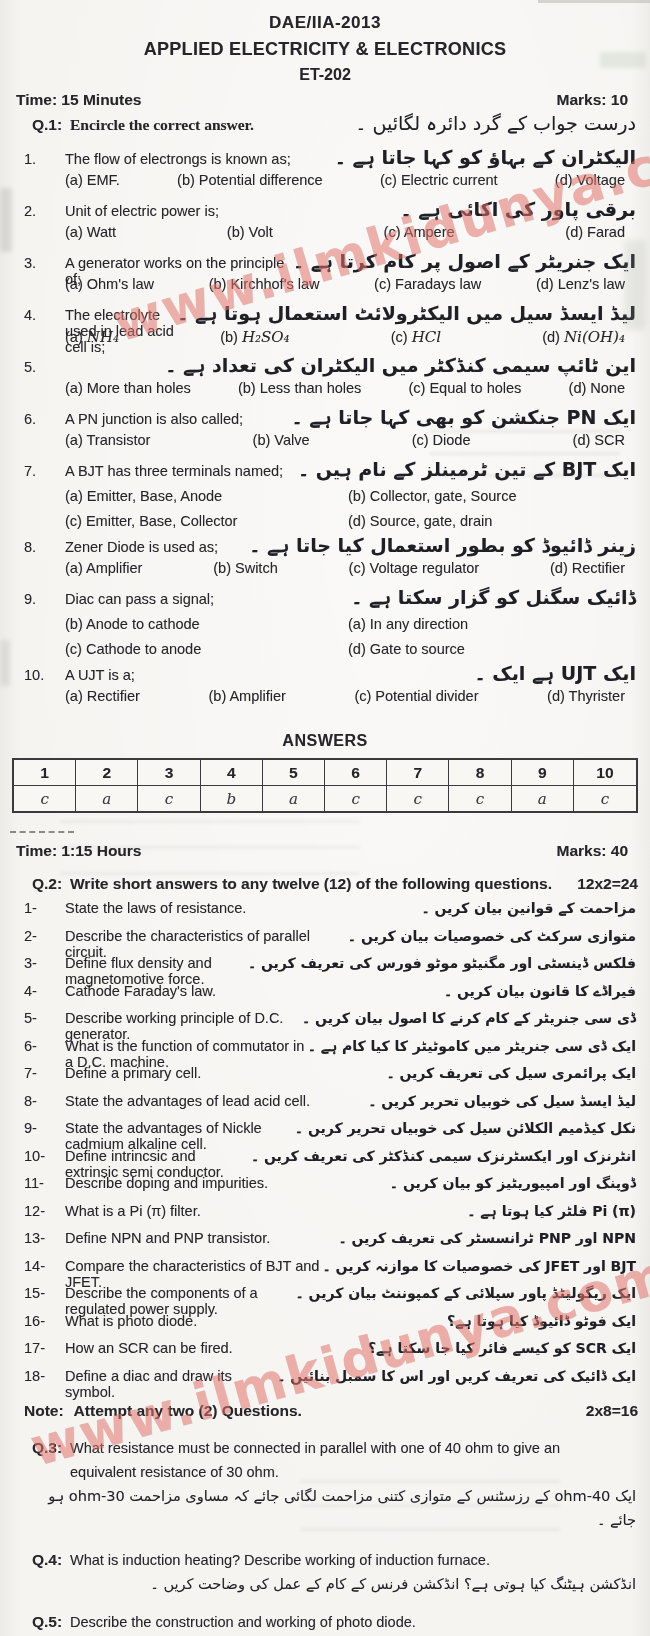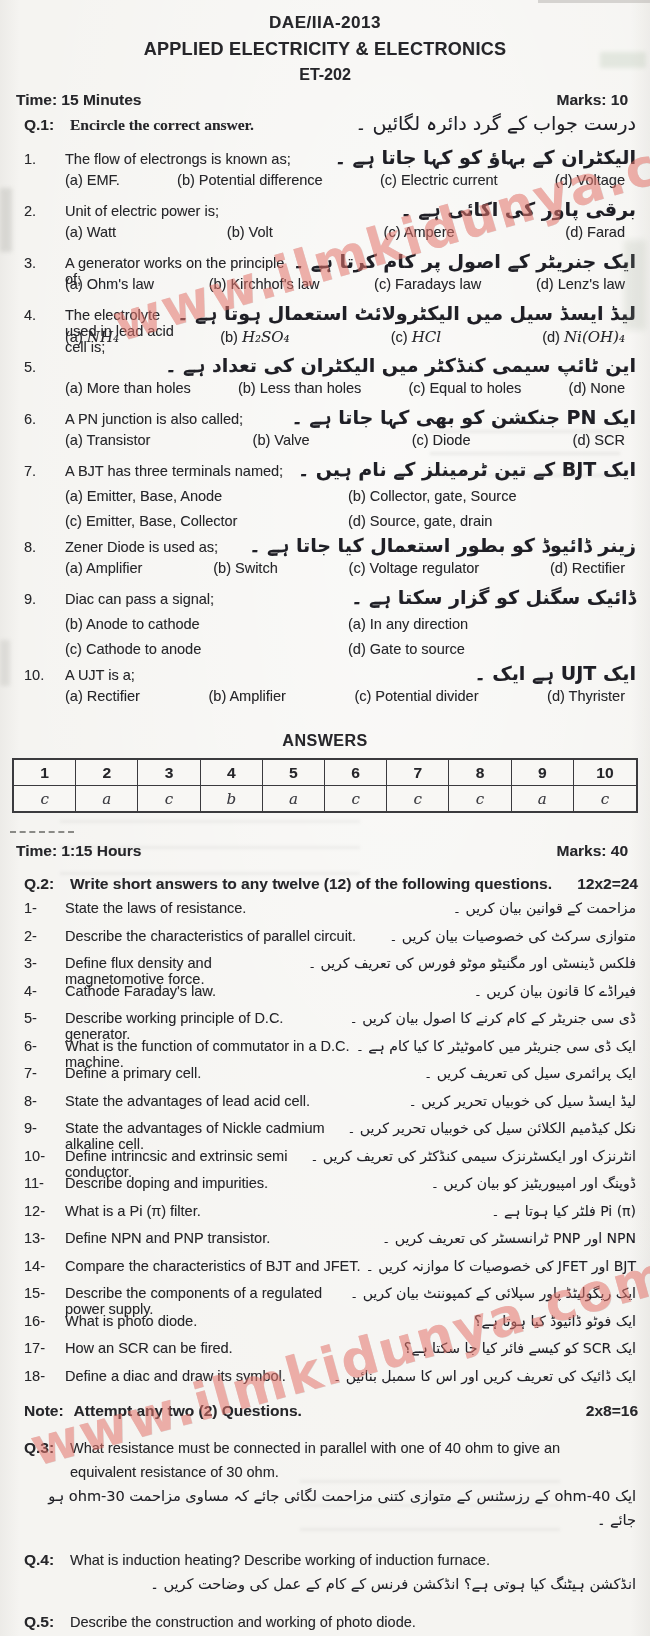--- a/index.html
+++ b/index.html
@@ -35,21 +35,21 @@
   .wm2{left:24px;top:1420px;transform:rotate(-15.5deg);}
 
   
   .hdr{padding-top:10px;text-align:center;font-weight:bold;}
   .hdr .h1{font-size:17px;line-height:26px;letter-spacing:.5px;}
   .hdr .h2{font-size:18px;line-height:26px;letter-spacing:.3px;}
   .hdr .h3{font-size:16px;line-height:26px;}
 
   .time-row{display:flex;justify-content:space-between;padding:0 22px 0 16px;font-weight:bold;font-size:15.5px;height:24px;align-items:center;}
   .qhead{display:flex;align-items:baseline;padding:0 14px 0 24px;height:28px;}
-  .qlabel{font-weight:bold;font-size:15.5px;width:46px;flex:0 0 auto;}
+  .qlabel{font-weight:bold;font-size:15.5px;width:46px;flex:0 0 auto;text-align:center;}
   .qhead-text{font-weight:bold;font-size:15.5px;font-family:Liberation Serif, serif;}
   .urdu{font-family:"DejaVu Sans", sans-serif;direction:rtl;font-size:19px;color:#1f1f26;}
   .qhead .urdu{margin-left:auto;}
 
   
   .mcq-list{margin-top:6px;}
   .mcq-q{display:flex;align-items:baseline;padding:0 14px 0 24px;height:26px;font-size:14.5px;}
   .mcq-q .num{width:41px;flex:0 0 auto;}
   .mcq-q .urdu{margin-left:auto;white-space:nowrap;font-weight:bold;}
   .opts{margin-left:65px;width:560px;height:26px;display:flex;justify-content:space-between;align-items:baseline;font-size:14.5px;}
@@ -70,21 +70,21 @@
 
   
   .pen-dash{margin:18px 0 0 10px;width:64px;border-top:2px dashed #8a8a86;height:0;}
   .time-row2{margin-top:6px;}
   .q2head{display:flex;align-items:baseline;padding:0 12px 0 24px;margin-top:12px;font-weight:bold;font-size:15.5px;}
   .q2head .q2text{flex:1;}
   .q2head .formula{margin-left:8px;}
   .q2-list{margin-top:7px;}
   .q2-item{display:flex;align-items:baseline;padding:0 14px 0 24px;height:27.5px;font-size:14.5px;}
   .q2-item .num{width:41px;flex:0 0 auto;}
-  .q2-item .urdu{margin-left:auto;white-space:nowrap;font-size:14px;}
+  .q2-item .urdu{margin-left:auto;white-space:nowrap;font-size:14px;font-weight:bold;}
   .note-row{display:flex;align-items:baseline;padding:0 12px 0 24px;margin-top:7px;font-weight:bold;font-size:15.5px;height:24px;}
   .note-row .note-text{flex:1;margin-left:10px;}
 
   .long-q{padding:0 14px 0 24px;}
   .lq-head{display:flex;align-items:baseline;}
   .lq-lines{flex:1;}
   .lq-line{font-size:14.5px;line-height:24px;}
   .lq-urdu{text-align:right;direction:rtl;font-family:"DejaVu Sans", sans-serif;font-size:14.5px;line-height:24px;color:#1f1f26;}
   .q3{margin-top:10px;}
   .q4{margin-top:16px;}

